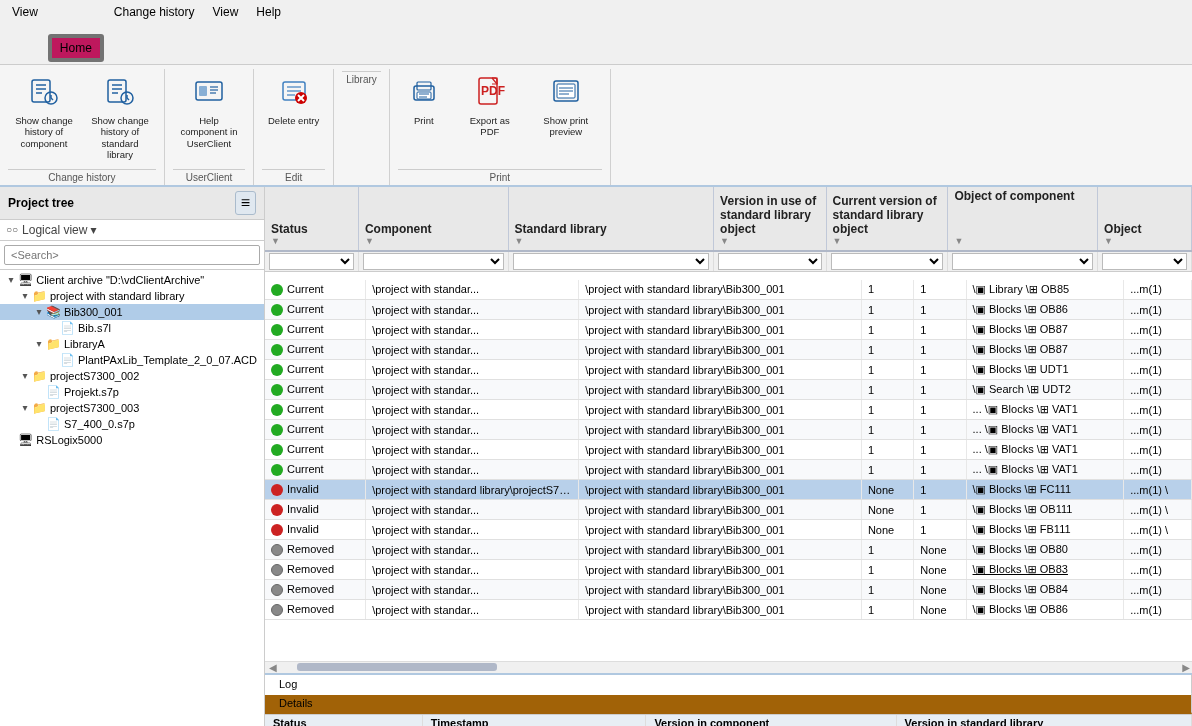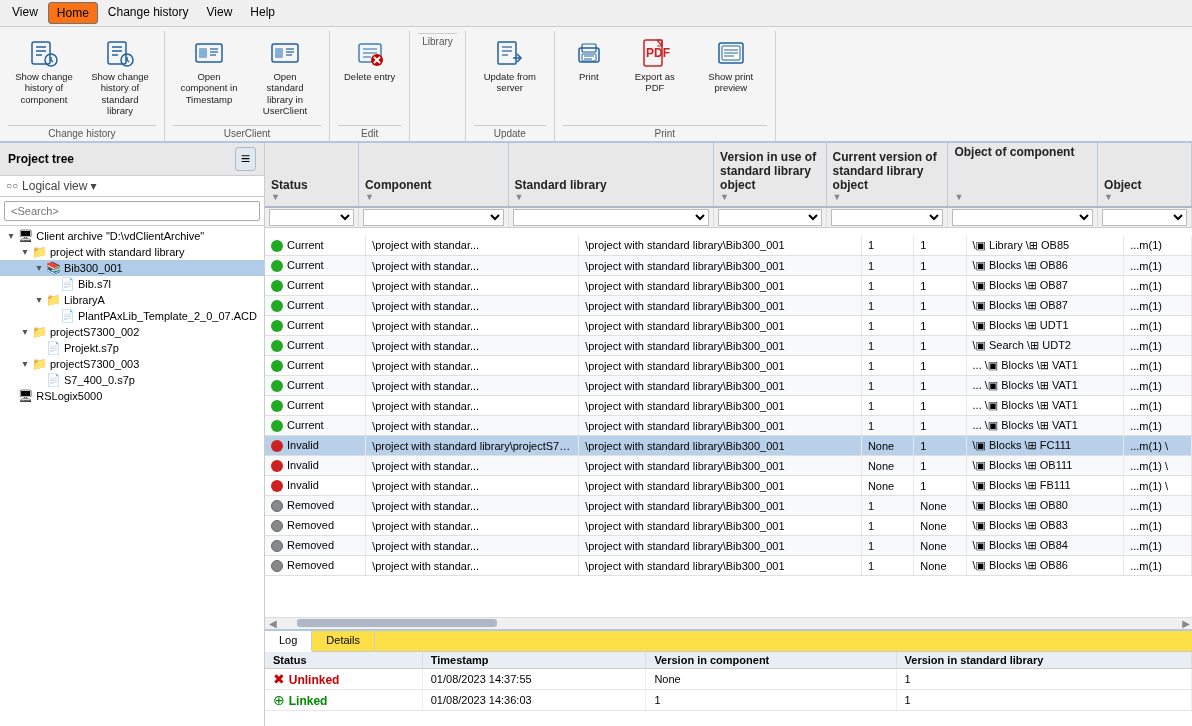--- a/index.html
+++ b/index.html
@@ -1,30 +1,30 @@
 <!DOCTYPE html>
 <html><head>
   <meta charset="utf-8">
   <style>
     * { box-sizing: border-box; margin: 0; padding: 0; font-family: 'Segoe UI', Arial, sans-serif; font-size: 12px; }
     body { background: #f0f0f0; width: 1192px; height: 726px; overflow: hidden; }
 
     
     .menu-bar { display: flex; background: #f0f0f0; border-bottom: 1px solid #ccc; padding: 2px 4px; gap: 2px; }
     .menu-item { padding: 3px 8px; cursor: pointer; border-radius: 3px; }
-    .menu-item.active { background: #f97316; border: 1px solid #737373; }
+    .menu-item.active { background: #be185d; border: 4px solid #737373; margin-top: 32px; }
 
     
     .ribbon { background: #f5f5f5; border-bottom: 2px solid #b0c8e0; display: flex; align-items: stretch; padding: 4px 0 0 0; }
     .ribbon-group { display: flex; flex-direction: column; border-right: 1px solid #d0d0d0; padding: 0 8px; }
     .ribbon-group-content { display: flex; gap: 4px; flex: 1; align-items: flex-start; padding: 2px 0; }
     .ribbon-group-label { text-align: center; font-size: 10px; color: #555; border-top: 1px solid #ccc; padding: 2px 4px; margin-top: 2px; }
     .ribbon-btn { display: flex; flex-direction: column; align-items: center; justify-content: flex-start; padding: 3px 5px; cursor: pointer; border-radius: 3px; min-width: 52px; border: 1px solid transparent; }
     .ribbon-btn .btn-icon { width: 32px; height: 32px; display: flex; align-items: center; justify-content: center; font-size: 22px; }
-    .ribbon-btn .btn-label { font-size: 9.5px; text-align: center; color: #222; line-height: 1.2; margin-top: 2px; max-width: 60px; }
+    .ribbon-btn .btn-label { font-size: 9.5px; text-align: center; color: #222; line-height: 1.2; margin-top: 8px; max-width: 60px; }
 
     
     .icon-history { color: #2060a0; }
 
     
     .main-layout { display: flex; height: calc(726px - 130px); }
 
     
     .left-panel { width: 265px; min-width: 265px; background: #fff; border-right: 1px solid #ccc; display: flex; flex-direction: column; }
     .panel-header { background: #e8e8e8; padding: 4px 8px; font-weight: bold; display: flex; justify-content: space-between; align-items: center; border-bottom: 1px solid #ccc; }
@@ -59,21 +59,21 @@
     .data-table tr:nth-child(even) { background: #f8f9fb; }
     .data-table tr.selected { background: #b8d0ea; }
 
     .status-dot { width: 12px; height: 12px; border-radius: 50%; display: inline-block; margin-right: 4px; vertical-align: middle; }
     .status-current { background: #22aa22; }
     .status-invalid { background: #cc2222; }
     .status-removed { background: #888; border: 1px solid #666; }
 
     
     .bottom-panel { height: 110px; border-top: 2px solid #b0c8e0; display: flex; flex-direction: column; background: #fff; }
-    .bottom-tabs { display: flex; background: #fde047; border-bottom: 1px solid #ccc; }
+    .bottom-tabs { display: flex; background: #a16207; border-bottom: 1px solid #ccc; flex-direction: column; }
     .bottom-tab { padding: 3px 14px; cursor: pointer; font-size: 11px; border-right: 1px solid #ccc; border-bottom: 2px solid transparent; }
     .bottom-tab.active { background: #fff; border-bottom: 2px solid #fff; margin-bottom: -1px; }
     .bottom-content { flex: 1; overflow: auto; }
     .detail-table { width: 100%; border-collapse: collapse; }
     .detail-table th { background: #e8eef4; border-bottom: 1px solid #ccc; border-right: 1px solid #ddd; padding: 2px 8px; font-size: 11px; font-weight: 600; text-align: left; }
     .detail-table td { border-bottom: 1px solid #e8e8e8; border-right: 1px solid #eee; padding: 2px 8px; font-size: 11px; }
     .detail-status-unlinked { color: #cc0000; font-weight: bold; }
     .detail-status-linked { color: #008800; font-weight: bold; }
 
     
@@ -144,33 +144,21 @@
       <div class="ribbon-btn">
         <div class="btn-icon">
           <svg width="30" height="30" viewBox="0 0 30 30">
             <rect x="2" y="6" width="26" height="18" rx="2" fill="none" stroke="#2060a0" stroke-width="1.5"></rect>
             <rect x="5" y="10" width="8" height="10" rx="1" fill="#4080c0" opacity="0.6"></rect>
             <line x1="16" y1="11" x2="24" y2="11" stroke="#2060a0" stroke-width="1.2"></line>
             <line x1="16" y1="14" x2="24" y2="14" stroke="#2060a0" stroke-width="1.2"></line>
             <line x1="16" y1="17" x2="22" y2="17" stroke="#2060a0" stroke-width="1.2"></line>
           </svg>
         </div>
-        <div class="btn-label">Open component in Timestamp</div>
-      </div>
-      <div class="ribbon-btn">
-        <div class="btn-icon">
-          <svg width="30" height="30" viewBox="0 0 30 30">
-            <rect x="2" y="6" width="26" height="18" rx="2" fill="none" stroke="#2060a0" stroke-width="1.5"></rect>
-            <rect x="5" y="10" width="8" height="10" rx="1" fill="#4080c0" opacity="0.6"></rect>
-            <line x1="16" y1="11" x2="24" y2="11" stroke="#2060a0" stroke-width="1.2"></line>
-            <line x1="16" y1="14" x2="24" y2="14" stroke="#2060a0" stroke-width="1.2"></line>
-            <line x1="16" y1="17" x2="22" y2="17" stroke="#2060a0" stroke-width="1.2"></line>
-          </svg>
-        </div>
-        <div class="btn-label">Open standard library in UserClient</div>
+        <div class="btn-label">Help component in UserClient</div>
       </div>
     </div>
     <div class="ribbon-group-label">UserClient</div>
   </div>
 
   <div class="ribbon-group">
     <div class="ribbon-group-content">
       <div class="ribbon-btn">
         <div class="btn-icon">
           <svg width="30" height="30" viewBox="0 0 30 30">
@@ -186,38 +174,20 @@
         <div class="btn-label">Delete entry</div>
       </div>
     </div>
     <div class="ribbon-group-label">Edit</div>
   </div>
 
   <div class="ribbon-group">
     <div class="ribbon-group-label">Library</div>
   </div>
 
-  <div class="ribbon-group">
-    <div class="ribbon-group-content">
-      <div class="ribbon-btn">
-        <div class="btn-icon">
-          <svg width="30" height="30" viewBox="0 0 30 30">
-            <rect x="3" y="4" width="18" height="22" rx="1" fill="none" stroke="#2060a0" stroke-width="1.5"></rect>
-            <line x1="7" y1="9" x2="17" y2="9" stroke="#2060a0" stroke-width="1.2"></line>
-            <line x1="7" y1="13" x2="17" y2="13" stroke="#2060a0" stroke-width="1.2"></line>
-            <line x1="7" y1="17" x2="13" y2="17" stroke="#2060a0" stroke-width="1.2"></line>
-            <path d="M22 16 L26 20 L22 24" fill="none" stroke="#2060a0" stroke-width="1.5"></path>
-            <line x1="18" y1="20" x2="26" y2="20" stroke="#2060a0" stroke-width="1.5"></line>
-          </svg>
-        </div>
-        <div class="btn-label">Update from server</div>
-      </div>
-    </div>
-    <div class="ribbon-group-label">Update</div>
-  </div>
 
   <div class="ribbon-group">
     <div class="ribbon-group-content">
       <div class="ribbon-btn">
         <div class="btn-icon">
           <svg width="30" height="30" viewBox="0 0 30 30">
             <rect x="5" y="10" width="20" height="14" rx="2" fill="none" stroke="#2060a0" stroke-width="1.5"></rect>
             <rect x="8" y="6" width="14" height="8" rx="1" fill="none" stroke="#2060a0" stroke-width="1.2"></rect>
             <rect x="8" y="16" width="14" height="7" rx="1" fill="white" stroke="#2060a0" stroke-width="1"></rect>
             <line x1="10" y1="18" x2="20" y2="18" stroke="#2060a0" stroke-width="1"></line>
@@ -535,21 +505,21 @@
               <td>None</td>
               <td style="max-width:160px;overflow:hidden;text-overflow:ellipsis;">\▣ Blocks \⊞ OB80</td>
               <td>...m(1)</td>
             </tr>
             <tr>
               <td><span class="status-dot status-removed"></span>Removed</td>
               <td style="max-width:160px;overflow:hidden;text-overflow:ellipsis;">\project with standar...</td>
               <td style="max-width:220px;overflow:hidden;text-overflow:ellipsis;">\project with standard library\Bib300_001</td>
               <td>1</td>
               <td>None</td>
-              <td style="max-width:160px;overflow:hidden;text-overflow:ellipsis;">\▣ Blocks \⊞ OB83</td>
+              <td style="max-width:160px;overflow:hidden;text-overflow:ellipsis;text-decoration:underline;">\▣ Blocks \⊞ OB83</td>
               <td>...m(1)</td>
             </tr>
             <tr>
               <td><span class="status-dot status-removed"></span>Removed</td>
               <td style="max-width:160px;overflow:hidden;text-overflow:ellipsis;">\project with standar...</td>
               <td style="max-width:220px;overflow:hidden;text-overflow:ellipsis;">\project with standard library\Bib300_001</td>
               <td>1</td>
               <td>None</td>
               <td style="max-width:160px;overflow:hidden;text-overflow:ellipsis;">\▣ Blocks \⊞ OB84</td>
               <td>...m(1)</td>

